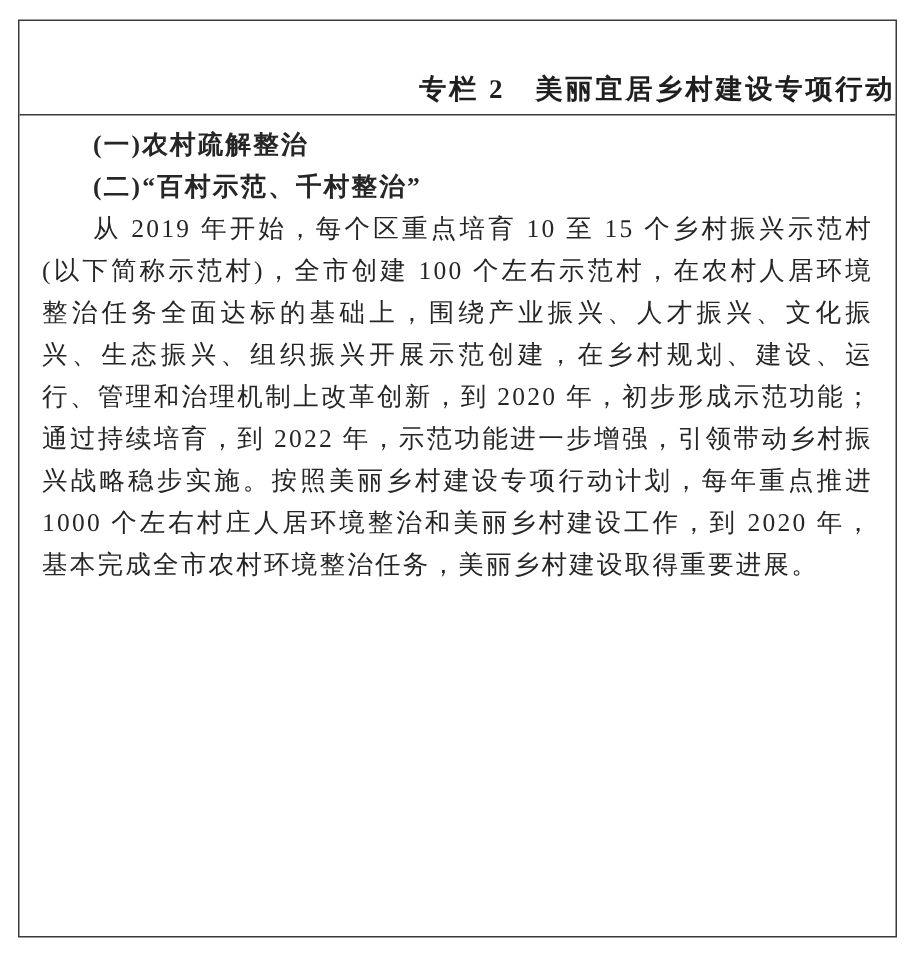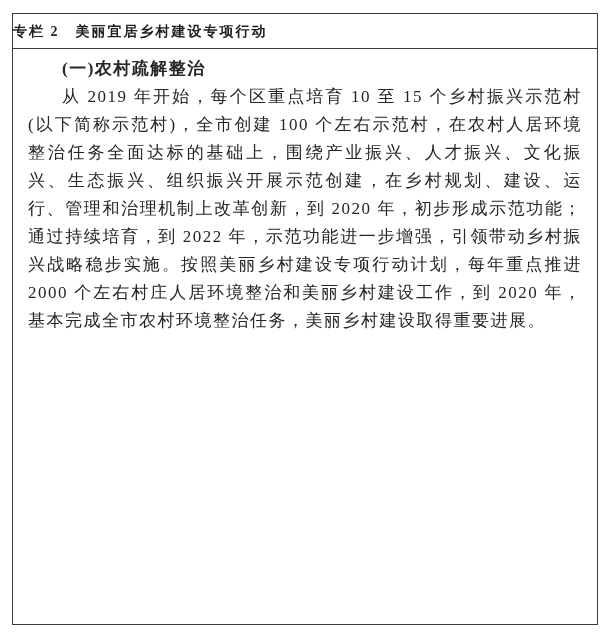--- a/index.html
+++ b/index.html
@@ -17,27 +17,28 @@
   .column-box {
     position: absolute;
     left: 12px; top: 13px;
     width: 586px; height: 612px;
     border: 1.5px solid #3a3a3a;
     background: #ffffff;
   }
   .column-title {
     height: 35px;
     line-height: 35px;
-    text-align: left;
-    font-size: 14px;
+    text-align: right;
+    font-size: 18px;
     font-weight: bold;
     letter-spacing: 2px;
     color: #1f1f1f;
     border-bottom: 1.5px solid #3a3a3a;
     white-space: nowrap;
+    margin-top: 28px;
   }
   .column-body {
     padding: 6px 15px 0 15px;
     color: #262626;
   }
   .column-body p {
     font-size: 17px;
     line-height: 28px;
     letter-spacing: 1.5px;
     text-indent: 2em;
@@ -50,16 +51,17 @@
   }
 </style>
 </head>
 <body>
 
 <div class="page">
   <div class="column-box">
     <div class="column-title">专栏 2　美丽宜居乡村建设专项行动</div>
     <div class="column-body">
       <p class="section-heading">(一)农村疏解整治</p>
-      <p class="section-paragraph">从 2019 年开始，每个区重点培育 10 至 15 个乡村振兴示范村(以下简称示范村)，全市创建 100 个左右示范村，在农村人居环境整治任务全面达标的基础上，围绕产业振兴、人才振兴、文化振兴、生态振兴、组织振兴开展示范创建，在乡村规划、建设、运行、管理和治理机制上改革创新，到 2020 年，初步形成示范功能；通过持续培育，到 2022 年，示范功能进一步增强，引领带动乡村振兴战略稳步实施。按照美丽乡村建设专项行动计划，每年重点推进 2000 个左右村庄人居环境整治和美丽乡村建设工作，到 2020 年，基本完成全市农村环境整治任务，美丽乡村建设取得重要进展。</p>
+      <p class="section-heading">(二)“百村示范、千村整治”</p>
+      <p class="section-paragraph">从 2019 年开始，每个区重点培育 10 至 15 个乡村振兴示范村(以下简称示范村)，全市创建 100 个左右示范村，在农村人居环境整治任务全面达标的基础上，围绕产业振兴、人才振兴、文化振兴、生态振兴、组织振兴开展示范创建，在乡村规划、建设、运行、管理和治理机制上改革创新，到 2020 年，初步形成示范功能；通过持续培育，到 2022 年，示范功能进一步增强，引领带动乡村振兴战略稳步实施。按照美丽乡村建设专项行动计划，每年重点推进 1000 个左右村庄人居环境整治和美丽乡村建设工作，到 2020 年，基本完成全市农村环境整治任务，美丽乡村建设取得重要进展。</p>
     </div>
   </div>
 </div>
 
 </body></html>

